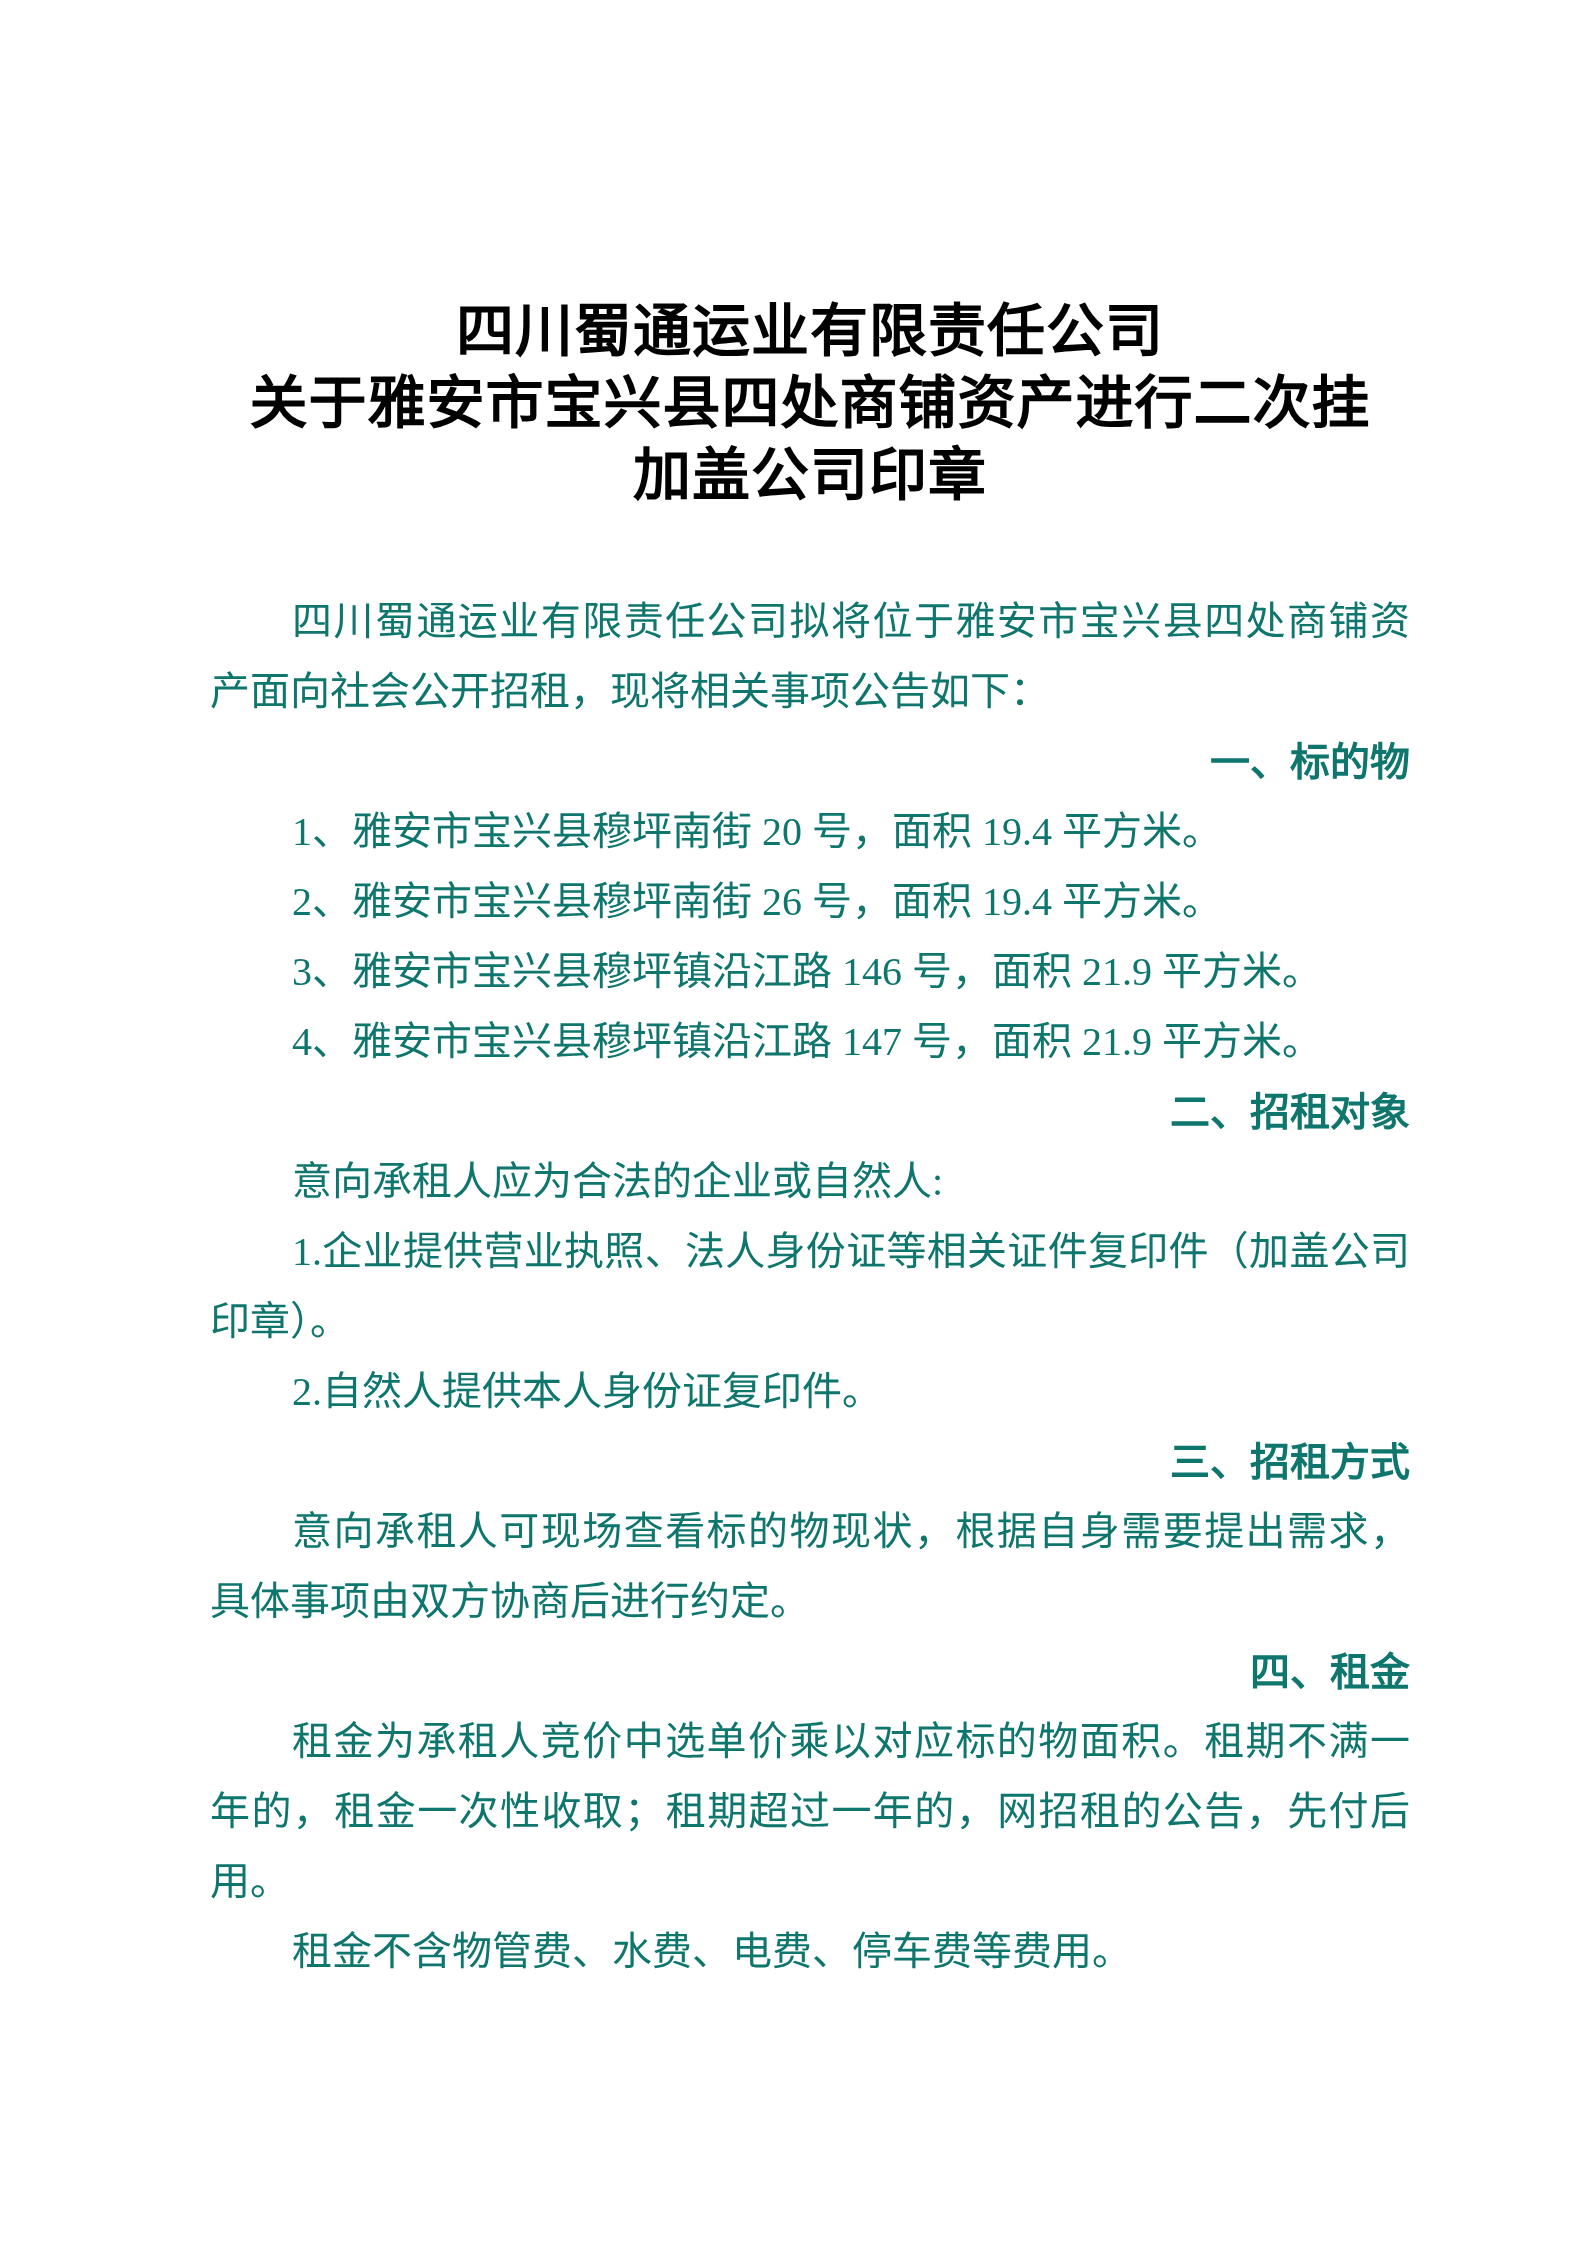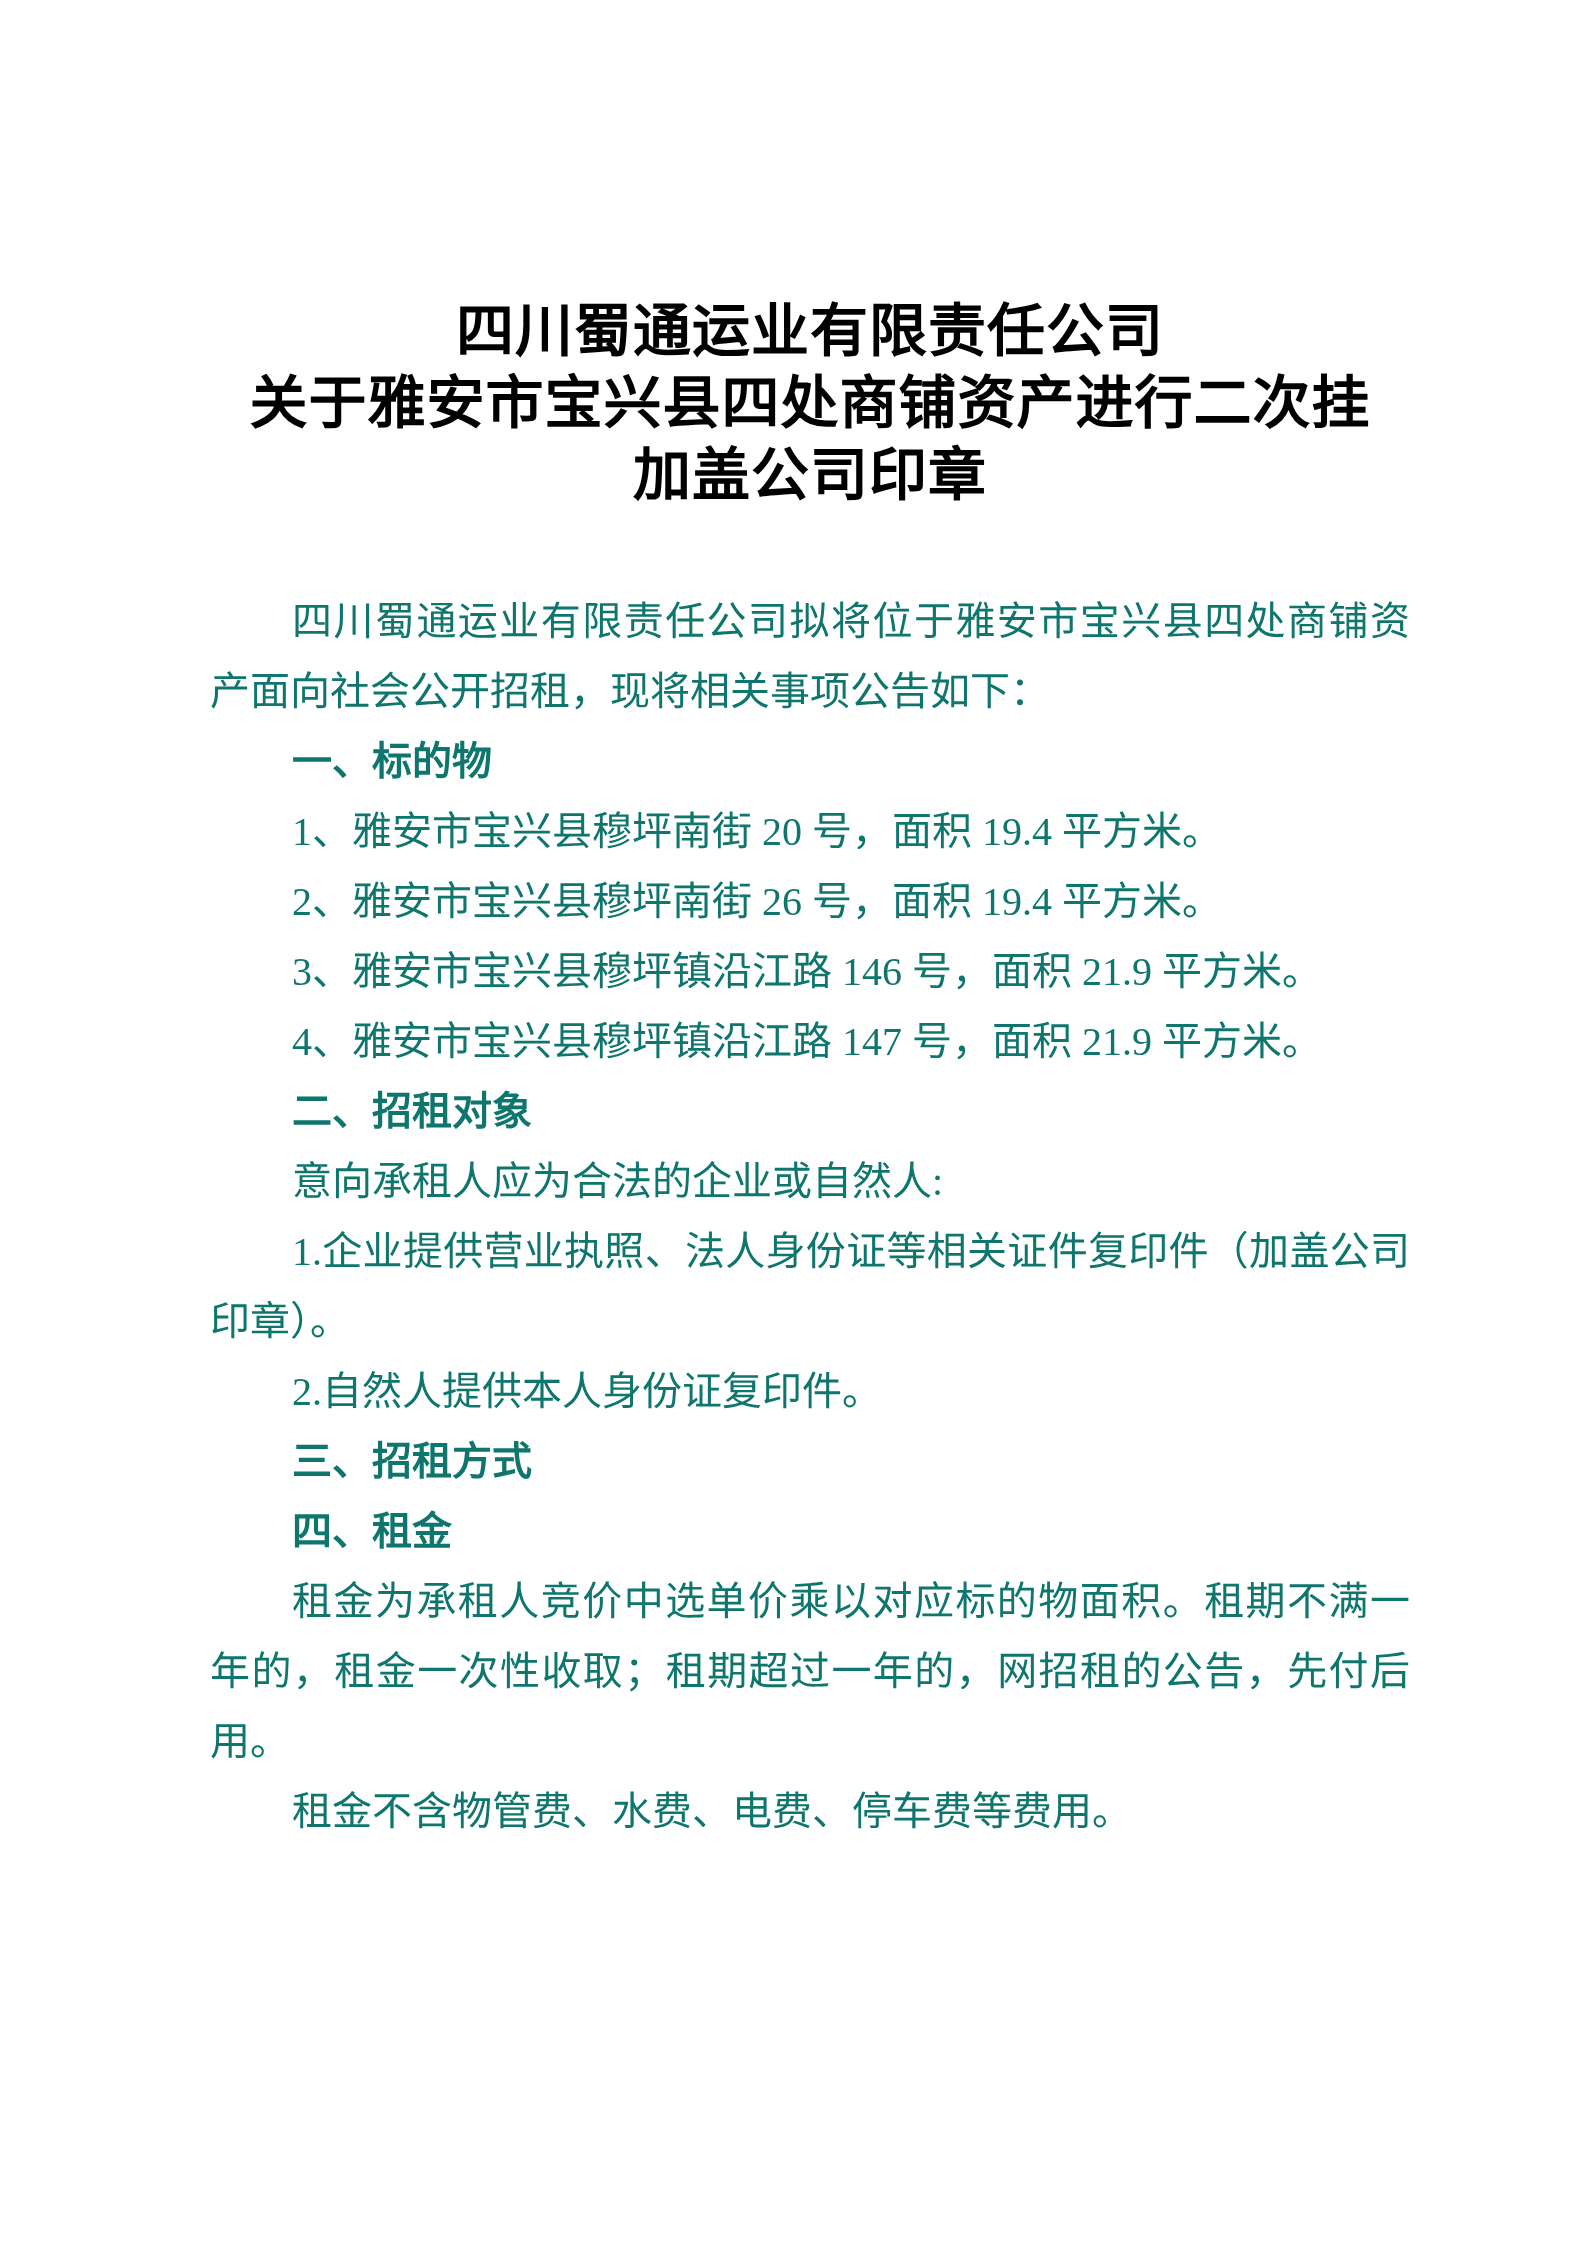--- a/index.html
+++ b/index.html
@@ -36,23 +36,23 @@
     line-height: 70px;
     text-align: justify;
     text-justify: inter-ideograph;
     color: #0f766e;
   }
   .doc-body .block {
     margin: 0;
     text-indent: 82px;
   }
   .doc-body .block.heading {
-    font-family: Liberation Serif, serif;
+    font-family: Liberation Sans, sans-serif;
     font-weight: bold;
-    text-align: left;
+    text-align: right;
   }
 </style>
 </head>
 <body>
 
 <div class="page">
   <header class="doc-title">
     <div class="title-line">四川蜀通运业有限责任公司</div>
     <div class="title-line">关于雅安市宝兴县四处商铺资产进行二次挂</div>
     <div class="title-line">加盖公司印章</div>
@@ -63,17 +63,18 @@
       <div class="block heading">一、标的物</div>
       <div class="block paragraph">1、雅安市宝兴县穆坪南街 20 号，面积 19.4 平方米。</div>
       <div class="block paragraph">2、雅安市宝兴县穆坪南街 26 号，面积 19.4 平方米。</div>
       <div class="block paragraph">3、雅安市宝兴县穆坪镇沿江路 146 号，面积 21.9 平方米。</div>
       <div class="block paragraph">4、雅安市宝兴县穆坪镇沿江路 147 号，面积 21.9 平方米。</div>
       <div class="block heading">二、招租对象</div>
       <div class="block paragraph">意向承租人应为合法的企业或自然人:</div>
       <div class="block paragraph">1.企业提供营业执照、法人身份证等相关证件复印件（加盖公司印章）。</div>
       <div class="block paragraph">2.自然人提供本人身份证复印件。</div>
       <div class="block heading">三、招租方式</div>
+      <div class="block paragraph">意向承租人可现场查看标的物现状，根据自身需要提出需求，具体事项由双方协商后进行约定。</div>
       <div class="block heading">四、租金</div>
       <div class="block paragraph">租金为承租人竞价中选单价乘以对应标的物面积。租期不满一年的，租金一次性收取；租期超过一年的，网招租的公告，先付后用。</div>
       <div class="block paragraph">租金不含物管费、水费、电费、停车费等费用。</div>
     </main>
 </div>
 
 </body></html>

